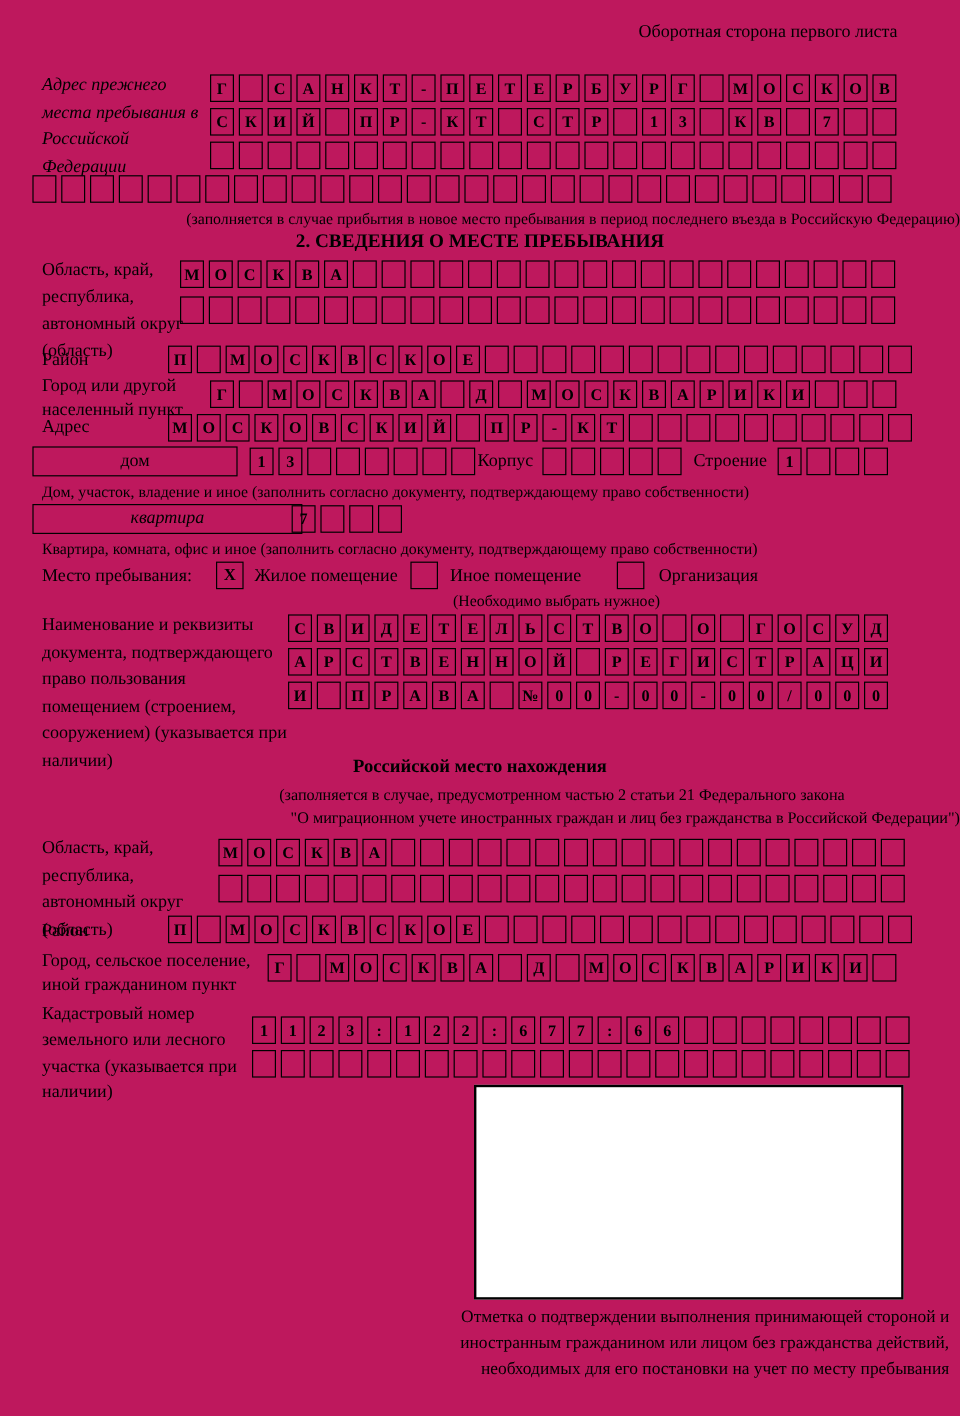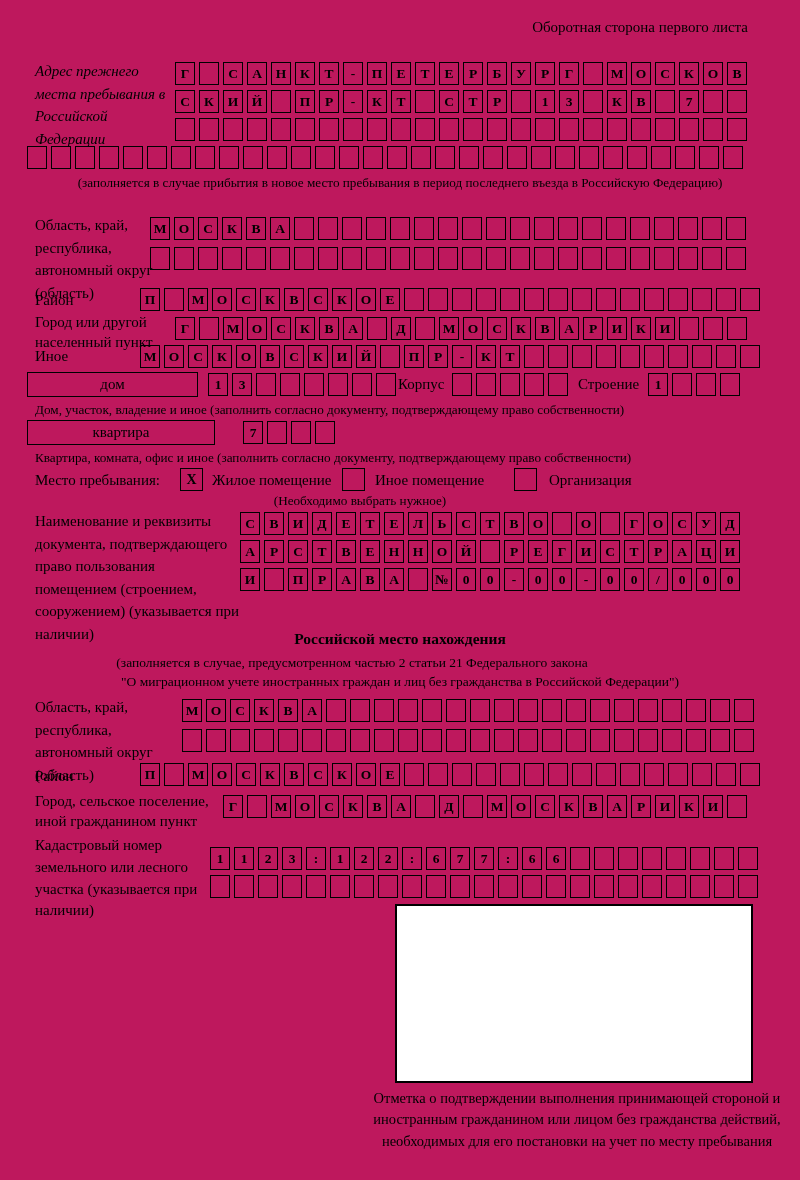--- a/index.html
+++ b/index.html
@@ -5,21 +5,21 @@
   html,body{margin:0;padding:0;background:#fff;}
   .page{position:relative;width:800px;height:1180px;background:#be185d;color:#000;
         font-family:"Liberation Serif","DejaVu Serif",serif;overflow:hidden;}
   .abs{position:absolute;}
   .row{display:flex;gap:4px;}
   .cell{flex:0 0 auto;width:20px;height:23px;border:1.6px solid #000;box-sizing:border-box;
         display:flex;align-items:center;justify-content:center;
         font-size:13.5px;font-weight:600;line-height:1;}
   .label{font-size:15px;line-height:1.5;}
   .caption{font-size:13.2px;line-height:1.35;}
-  .center{text-align:center;}
+  .center{text-align:right;}
   .header2{font-weight:bold;font-size:16px;text-align:center;width:100%;}
   .widebox{border:1.6px solid #000;box-sizing:border-box;height:25px;
            display:flex;align-items:center;justify-content:center;font-size:15px;}
   .checkbox{width:23px;height:23px;border:1.6px solid #000;box-sizing:border-box;
             display:flex;align-items:center;justify-content:center;font-size:14px;font-weight:600;}
   .bigbox{border:2px solid #000;box-sizing:border-box;background:#fff;}
 </style>
 </head>
 <body>
 
@@ -133,20 +133,21 @@
       <span class="cell"></span>
       <span class="cell"></span>
       <span class="cell"></span>
       <span class="cell"></span>
       <span class="cell"></span>
       <span class="cell"></span>
       <span class="cell"></span>
     </div>
   <div class="abs caption center" style="left:0;top:174px;width:800px;">(заполняется в случае прибытия в новое место пребывания в период последнего въезда в Российскую Федерацию)</div>
 
+  <div class="abs header2" style="left:0;top:193px;">2. СВЕДЕНИЯ О МЕСТЕ ПРЕБЫВАНИЯ</div>
 
   <div class="abs label" style="left:35px;top:214px;width:120px;">Область, край, республика, автономный округ (область)</div>
   <div class="abs row" style="left:150px;top:217px;">
       <span class="cell">М</span>
       <span class="cell">О</span>
       <span class="cell">С</span>
       <span class="cell">К</span>
       <span class="cell">В</span>
       <span class="cell">А</span>
       <span class="cell"></span>
@@ -248,21 +249,21 @@
       <span class="cell">А</span>
       <span class="cell">Р</span>
       <span class="cell">И</span>
       <span class="cell">К</span>
       <span class="cell">И</span>
       <span class="cell"></span>
       <span class="cell"></span>
       <span class="cell"></span>
     </div>
 
-  <div class="abs label" style="left:35px;top:345px;">Иное</div>
+  <div class="abs label" style="left:35px;top:345px;">Адрес</div>
   <div class="abs row" style="left:140px;top:345px;">
       <span class="cell">М</span>
       <span class="cell">О</span>
       <span class="cell">С</span>
       <span class="cell">К</span>
       <span class="cell">О</span>
       <span class="cell">В</span>
       <span class="cell">С</span>
       <span class="cell">К</span>
       <span class="cell">И</span>
@@ -306,21 +307,21 @@
     </div>
   <div class="abs label" style="left:578px;top:373px;">Строение</div>
   <div class="abs row" style="left:648px;top:373px;">
       <span class="cell">1</span>
       <span class="cell"></span>
       <span class="cell"></span>
       <span class="cell"></span>
     </div>
   <div class="abs caption" style="left:35px;top:401px;width:740px;">Дом, участок, владение и иное (заполнить согласно документу, подтверждающему право собственности)</div>
 
-  <div class="abs widebox" style="left:27px;top:420px;width:188px;">квартира</div>
+  <div class="abs widebox" style="left:27px;top:420px;width:225px;font-style:italic;">квартира</div>
   <div class="abs row" style="left:243px;top:421px;">
       <span class="cell">7</span>
       <span class="cell"></span>
       <span class="cell"></span>
       <span class="cell"></span>
     </div>
   <div class="abs caption" style="left:35px;top:449px;width:740px;">Квартира, комната, офис и иное (заполнить согласно документу, подтверждающему право собственности)</div>
 
   <div class="abs label" style="left:35px;top:469px;">Место пребывания:</div>
   <div class="abs checkbox" style="left:180px;top:468px;">X</div>

